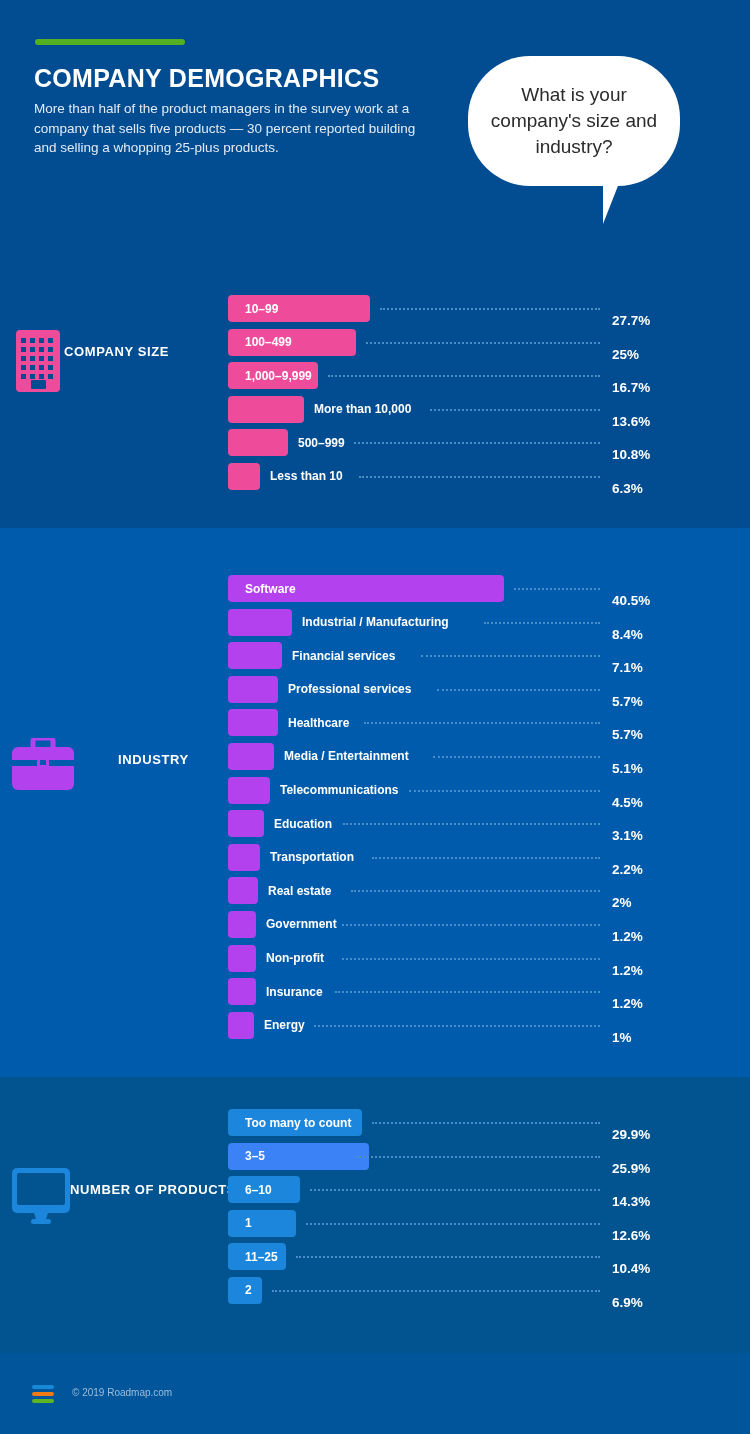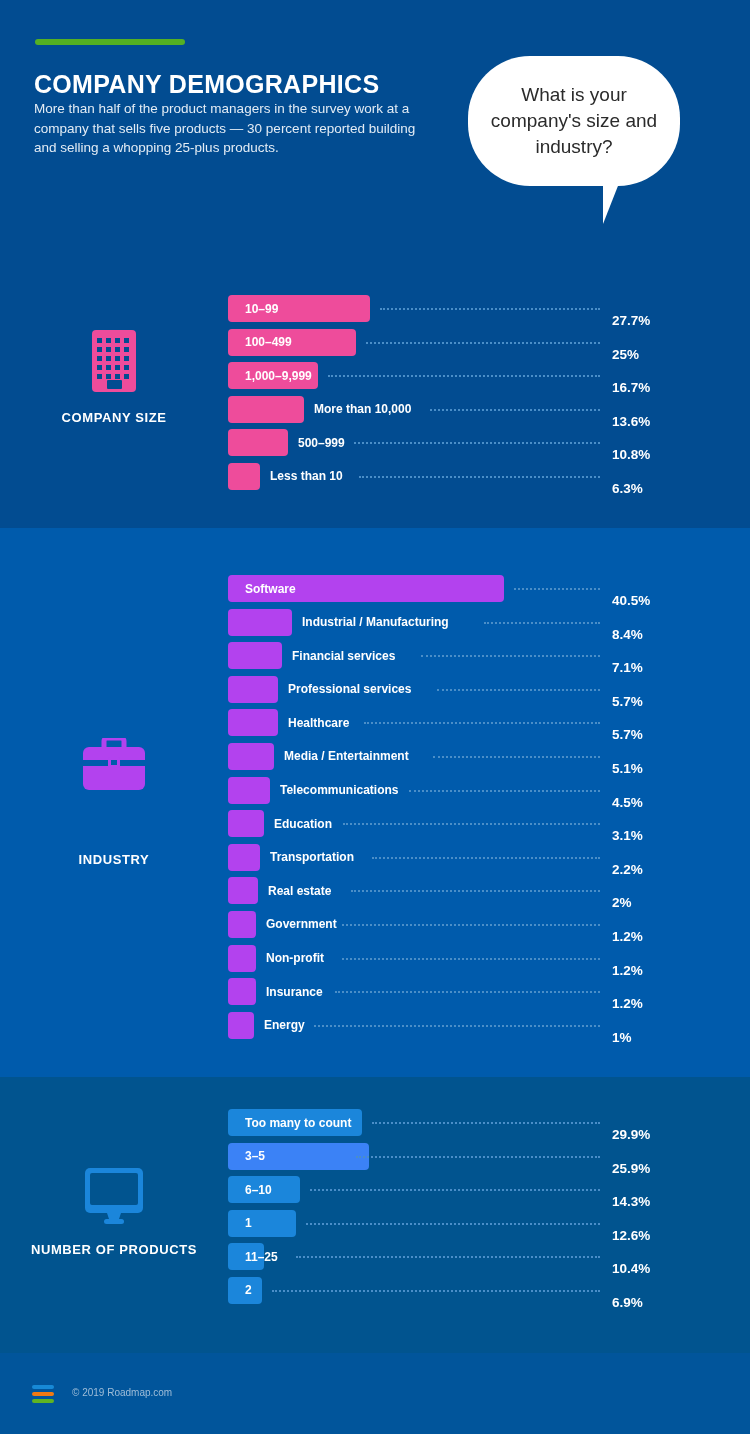--- a/index.html
+++ b/index.html
@@ -20,21 +20,21 @@
   .band-products { top:1077px; height:276px; background:#01548F; }
   .band-footer   { top:1353px; height:81px;  background:#01559B; }
 
   
   .header { position:absolute; top:0; left:0; width:750px; height:528px; }
   .accent-bar {
     position:absolute; left:35px; top:39px; width:150px; height:6px;
     background:#54B023; border-radius:3px;
   }
   .title {
-    position:absolute; left:34px; top:70px;
+    position:absolute; left:34px; top:64px;
     font-size:25px; font-weight:bold; letter-spacing:0.3px;
     color:#ffffff;
   }
   .subtitle {
     position:absolute; left:34px; top:99px; width:390px;
     font-size:13.5px; line-height:19.5px; color:#E3ECF5; font-weight:normal;
   }
 
   
   .bubble-wrap { position:absolute; left:468px; top:56px; width:214px; height:160px; }
@@ -50,22 +50,22 @@
     padding:0 18px;
   }
   .bubble-tail {
     position:absolute; left:135px; top:112px; width:0; height:0;
     border-left:22px solid #ffffff;
     border-right:10px solid transparent;
     border-bottom:56px solid transparent;
   }
 
   .sec-label-col {
-    position:absolute; left:0; width:228px;
-    display:flex; flex-direction:column; align-items:center;
+    position:absolute; left:12px; width:228px;
+    display:flex; flex-direction:row; align-items:flex-start;
   }
   .sec-icon { display:block; }
   .sec-title {
     margin-top:14px; font-size:13px; font-weight:bold;
     letter-spacing:0.6px; text-align:center; line-height:16px;
     color:#ffffff; text-transform:uppercase;
   }
 
   .rows { position:absolute; left:228px; top:0; width:522px; }
   .row { position:relative; height:33.6px; }
@@ -323,21 +323,21 @@
           <div class="pct">14.3%</div>
         </div>
         <div class="row">
           <div class="bar" style="width: 68px; background: rgb(27, 134, 219);">
             <span class="bar-inside-label">1</span>
           </div>
           <div class="dots" style="left: 78px; width: 294px;"></div>
           <div class="pct">12.6%</div>
         </div>
         <div class="row">
-          <div class="bar" style="width: 36px; background: rgb(27, 134, 219);">
+          <div class="bar" style="width: 58px; background: rgb(27, 134, 219);">
             <span class="bar-inside-label">11–25</span>
           </div>
           <div class="dots" style="left: 68px; width: 304px;"></div>
           <div class="pct">10.4%</div>
         </div>
         <div class="row">
           <div class="bar" style="width: 34px; background: rgb(27, 134, 219);">
             <span class="bar-inside-label">2</span>
           </div>
           <div class="dots" style="left: 44px; width: 328px;"></div>

